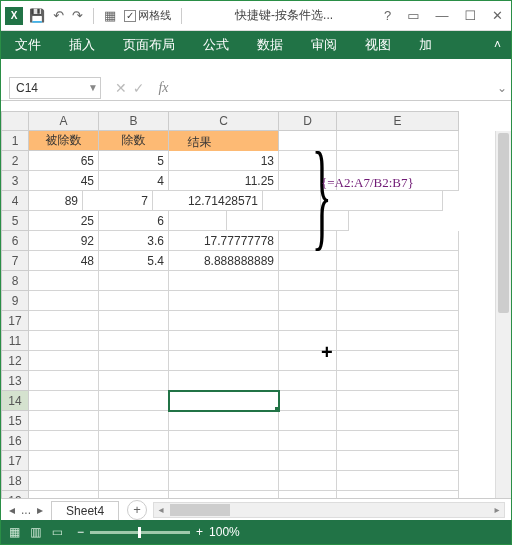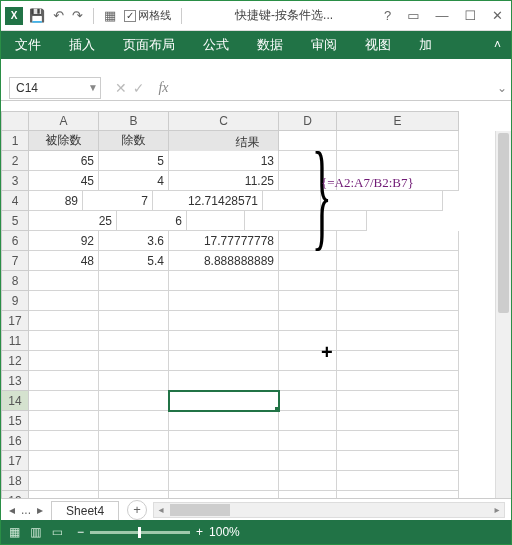--- a/index.html
+++ b/index.html
@@ -28,21 +28,21 @@
 .formula-input{flex:1;height:22px;border:none;outline:none;margin-left:4px;font-size:12px}
 .expand-fx{width:18px;color:#888;text-align:center}
 .sheet-area{flex:1;position:relative;overflow:hidden;background:#fff;margin-top:10px}
 .grid{position:absolute;left:0;top:0}
 .col-headers{display:flex;height:20px}
 .corner{width:28px;height:20px;background:#f0f0f0;border:1px solid #ccc}
 .colh{height:20px;background:#f0f0f0;border:1px solid #ccc;border-left:none;display:flex;align-items:center;justify-content:center;color:#555;font-size:12px}
 .rowh{width:28px;background:#f0f0f0;border:1px solid #ccc;border-top:none;display:flex;align-items:center;justify-content:center;color:#555;font-size:12px}
 .row{display:flex;height:20px}
 .cell{height:20px;border-right:1px solid #d4d4d4;border-bottom:1px solid #d4d4d4;padding:0 4px;display:flex;align-items:center;font-size:12px;color:#333;background:#fff;overflow:hidden;white-space:nowrap}
-.hdr-cell{background:#e5e5e5;justify-content:center;color:#333;border-right:1px solid #ccc;border-bottom:1px solid #ccc;text-align:right}
+.hdr-cell{background:#fdba74;justify-content:center;color:#333;border-right:1px solid #ccc;border-bottom:1px solid #ccc;text-align:left}
 .num{justify-content:flex-end}
 .sel-row .rowh{background:#d5e2cf}
 .active-cell{outline:2px solid #217346;outline-offset:-1px;position:relative}
 .active-cell::after{content:"";position:absolute;right:-3px;bottom:-3px;width:6px;height:6px;background:#217346}
 .vscroll{position:absolute;right:0;top:20px;bottom:0;width:16px;background:#f0f0f0;border-left:1px solid #ddd}
 .vthumb{position:absolute;left:2px;right:2px;top:2px;height:180px;background:#cdcdcd;border-radius:2px}
 .hscroll-area{height:22px;background:#fff;border-top:1px solid #ccc;display:flex;align-items:center}
 .sheet-nav{display:flex;gap:6px;padding:0 8px;color:#666;font-size:12px}
 .sheet-tab{padding:2px 14px;border:1px solid #ccc;border-bottom:none;background:#fff;font-size:12px;color:#333;position:relative;top:1px}
 .add-sheet{width:20px;height:20px;border:1px solid #ccc;border-radius:50%;display:flex;align-items:center;justify-content:center;color:#666;margin-left:8px;font-size:13px}
@@ -152,21 +152,21 @@
       <div class="row">
         <div class="rowh">4</div>
         <div class="cell num" style="width:54px">89</div>
         <div class="cell num" style="width:70px">7</div>
         <div class="cell num" style="width:110px">12.71428571</div>
         <div class="cell" style="width:58px"></div>
         <div class="cell" style="width:122px"></div>
       </div>
       <div class="row">
         <div class="rowh">5</div>
-        <div class="cell num" style="width:88px">25</div>
+        <div class="cell num" style="width:70px">25</div>
         <div class="cell num" style="width:70px">6</div>
         <div class="cell" style="width:58px"></div>
         <div class="cell" style="width:122px"></div>
       </div>
       <div class="row">
         <div class="rowh">6</div>
         <div class="cell num" style="width:70px">92</div>
         <div class="cell num" style="width:70px">3.6</div>
         <div class="cell num" style="width:110px">17.77777778</div>
         <div class="cell" style="width:58px"></div>

